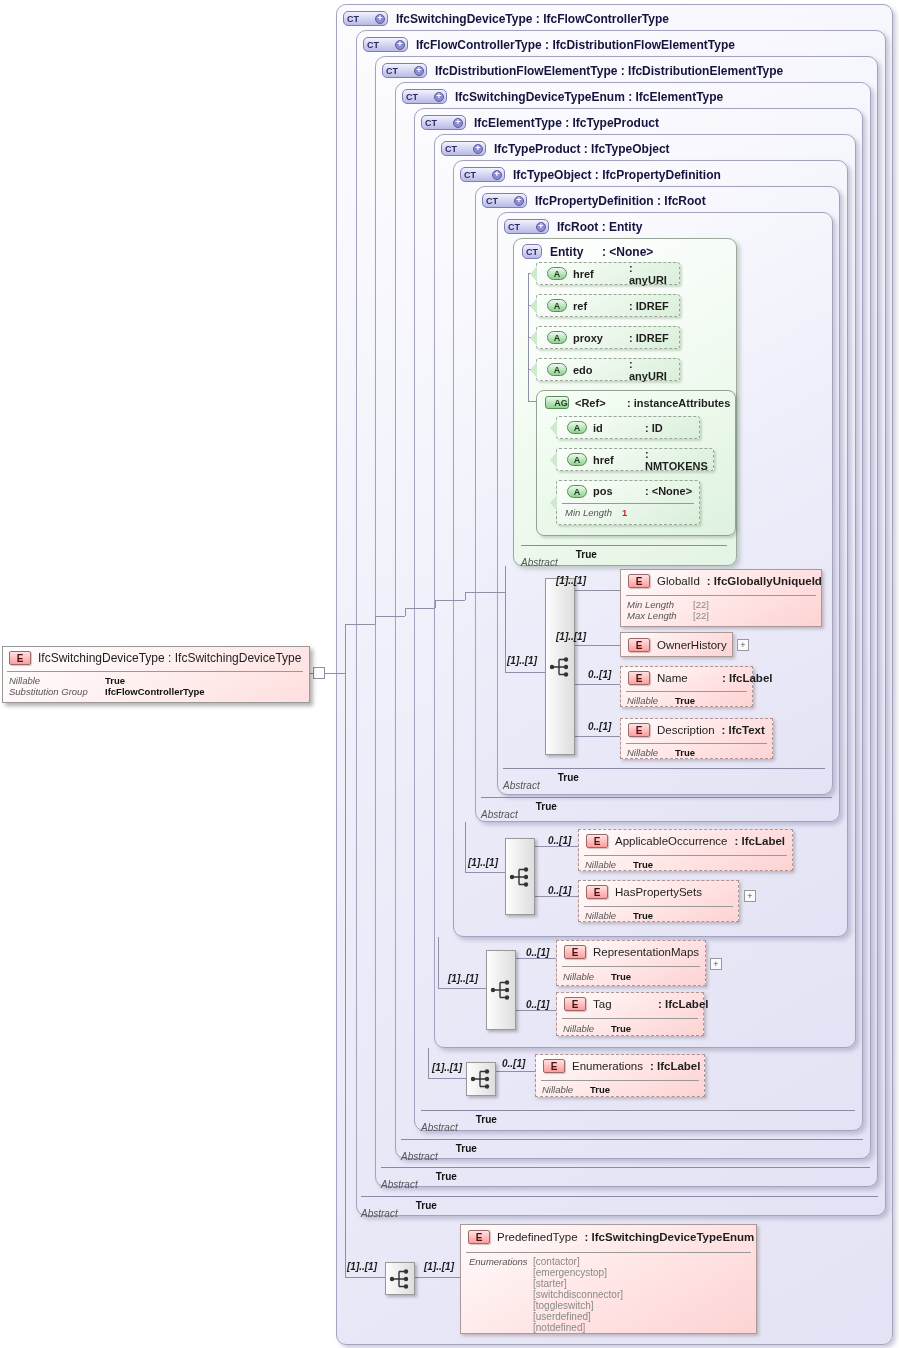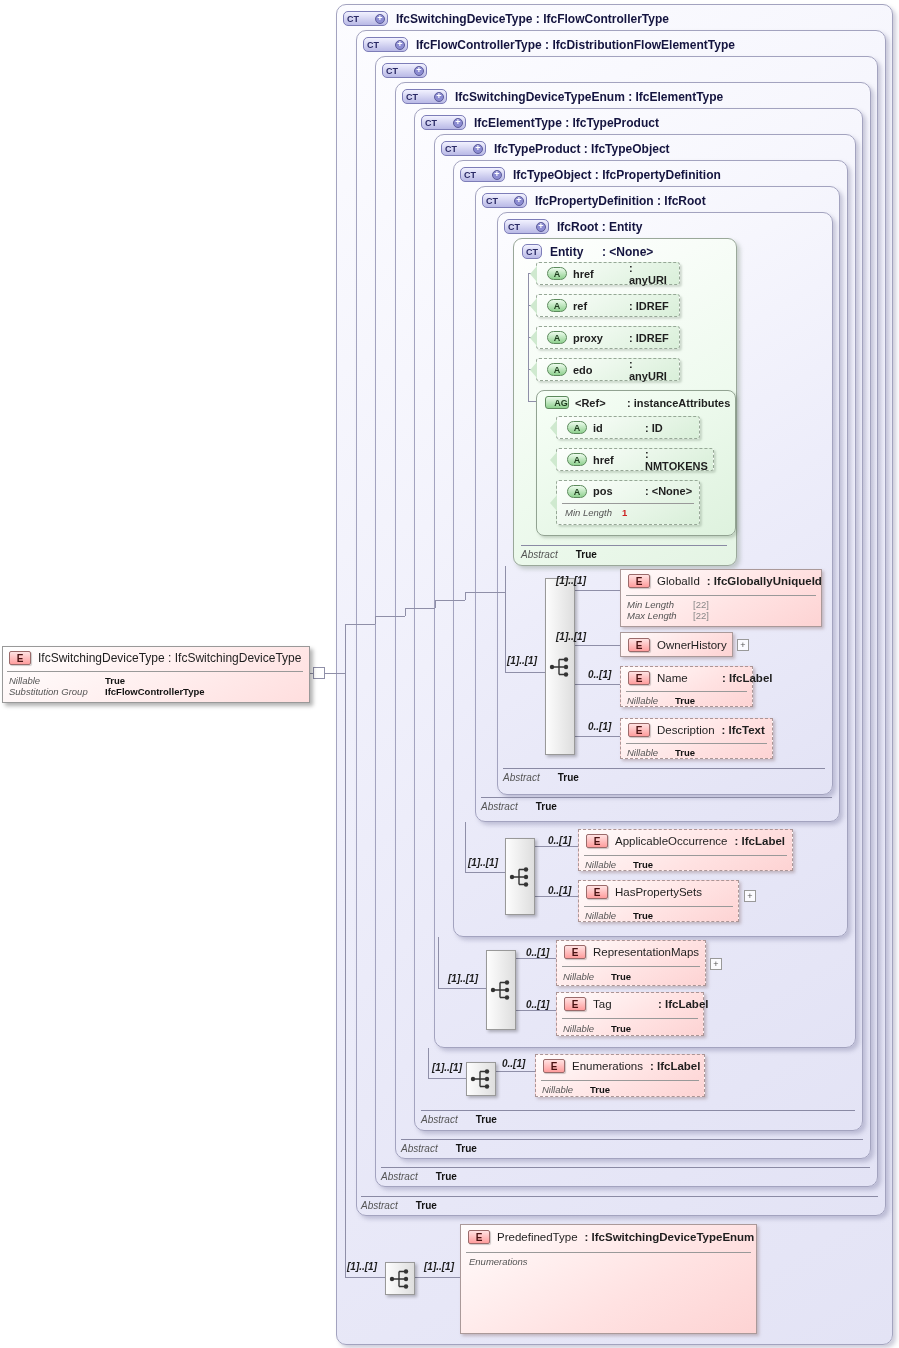--- a/index.html
+++ b/index.html
@@ -77,21 +77,21 @@
 
   .plusbox { position:absolute; width:12px; height:12px; border:1px solid #999; background:#fbfbff;
              font-size:9px; line-height:10px; text-align:center; color:#555; }
 
   .hl { position:absolute; height:1px; background:#8f8fa8; }
   .vl { position:absolute; width:1px; background:#8f8fa8; }
   .card { position:absolute; font-size:10px; font-weight:bold; font-style:italic; color:#1d1d1d; white-space:nowrap; }
 
   .abs-footer { position:absolute; border-top:1px solid #8a8aa4; padding-top:3px;
                 display:flex; gap:18px; font-size:10px; white-space:nowrap; }
-  .abs-footer .plabel { font-size:10px; }
+  .abs-footer .plabel { font-size:10px;margin-top:8px; }
   .abs-footer .pvalue { font-size:10px; }
 
   .src-box { position:absolute; border:1px solid #999; background:linear-gradient(150deg,#ffffff 0%,#ffecec 60%,#ffdede 100%);
              box-shadow:3px 3px 4px rgba(0,0,0,.3); }
   .sq-conn { position:absolute; width:12px; height:12px; border:1px solid #8f8fa8; background:#ffffff; }
 
   .enum-col { position:absolute; font-size:10px; color:#8a8a8a; line-height:11px; white-space:nowrap; }
 </style>
 </head>
 <body>
@@ -115,20 +115,21 @@
         </span>
         <span class="tbox-title">IfcFlowControllerType : IfcDistributionFlowElementType</span>
       </div>
   </div>
   <div class="tbox" style="left:375px;top:56px;width:503px;height:1131px">
     <div class="tbox-header">
         <span class="ct">
           <span class="ct-label">CT</span>
           <span class="ct-plus">+</span>
         </span>
+        <span class="tbox-title">IfcDistributionFlowElementType : IfcDistributionElementType</span>
       </div>
   </div>
   <div class="tbox" style="left:395px;top:82px;width:476px;height:1077px">
     <div class="tbox-header">
         <span class="ct">
           <span class="ct-label">CT</span>
           <span class="ct-plus">+</span>
         </span>
         <span class="tbox-title">IfcSwitchingDeviceTypeEnum : IfcElementType</span>
       </div>
@@ -502,20 +503,29 @@
   <div class="elem" style="left:460px;top:1224px;width:297px;height:110px">
     <div class="elem-title" style="top:5px">
         <span class="e-icon">E</span>
         <span class="elem-name">PredefinedType</span>
         <span class="elem-type">: IfcSwitchingDeviceTypeEnum</span>
       </div>
     <span class="rule" style="top:27px"></span>
     <span class="prow" style="left:8px;top:31px">
         <span class="plabel">Enumerations</span>
       </span>
+    <div class="enum-col" style="left:72px;top:31px">
+      <div>[contactor]</div>
+      <div>[emergencystop]</div>
+      <div>[starter]</div>
+      <div>[switchdisconnector]</div>
+      <div>[toggleswitch]</div>
+      <div>[userdefined]</div>
+      <div>[notdefined]</div>
+    </div>
   </div>
 
   <div class="src-box" style="left:2px;top:646px;width:308px;height:57px">
     <div class="elem-title" style="left:6px;top:4px">
         <span class="e-icon">E</span>
         <span class="elem-name" style="font-size:12px">IfcSwitchingDeviceType : IfcSwitchingDeviceType</span>
       </div>
     <span class="rule" style="top:24px;left:4px;right:6px"></span>
     <span class="prow" style="left:6px;top:28px">
         <span class="plabel" style="min-width:86px">Nillable</span>

